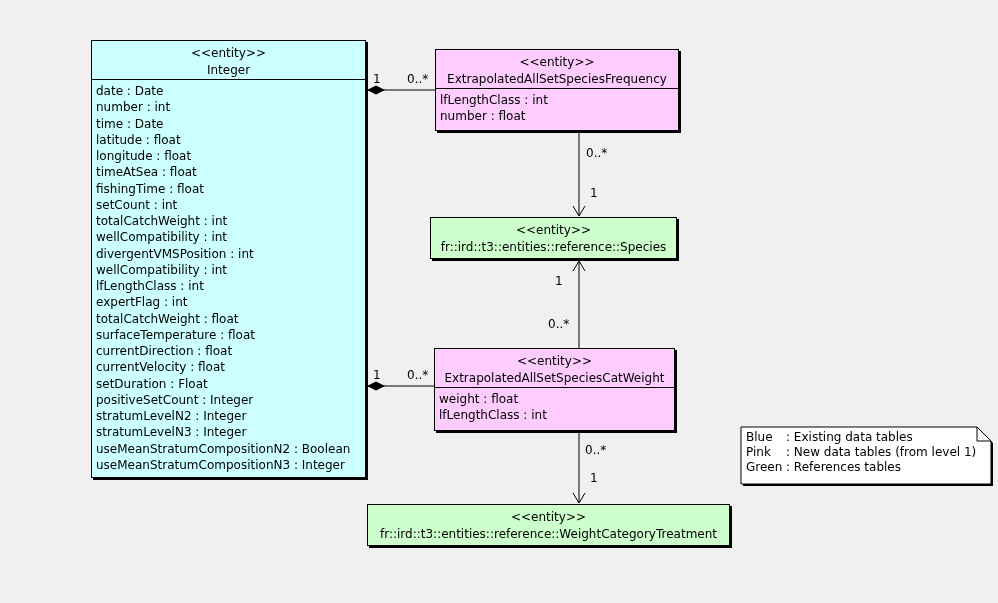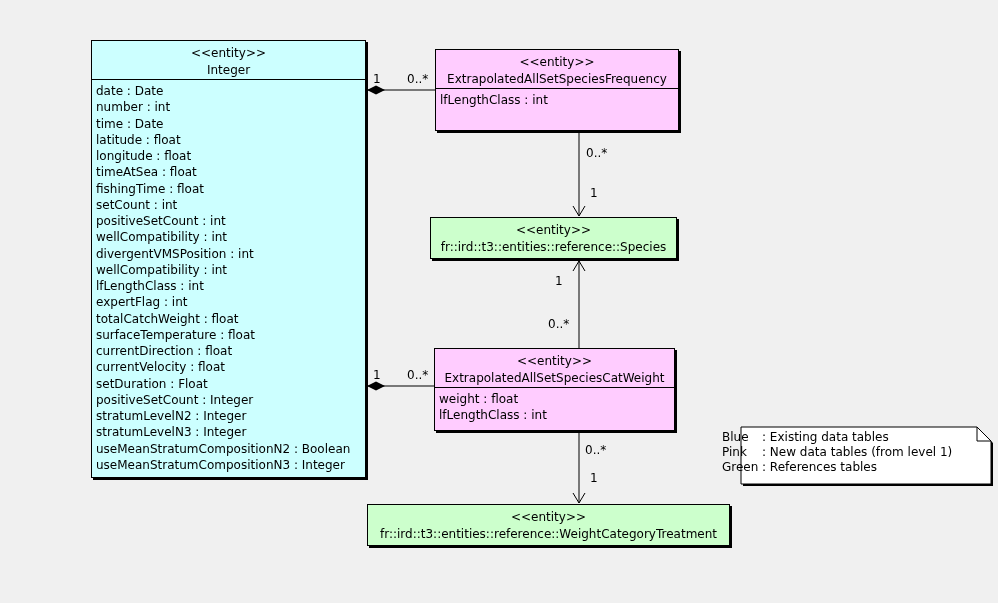--- a/index.html
+++ b/index.html
@@ -20,21 +20,21 @@
   .fill-new      { background:var(--c-new,#ffccff); }
   .fill-ref      { background:var(--c-reference,#ccffcc); }
 
   .box-header { text-align:center; padding-top:4px; line-height:17px; white-space:nowrap; overflow:hidden; }
   .attrs { border-top:1px solid #000; padding:3px 4px 0 4px; }
   .attr  { line-height:16.25px; white-space:nowrap; }
   .attrs-short .attr { line-height:16px; }
 
   .mult { position:absolute; line-height:14px; white-space:nowrap; }
 
-  .note-text { position:absolute; left:678px; top:430px; line-height:15px; }
+  .note-text { position:absolute; left:702px; top:430px; line-height:15px; }
   .note-line { display:flex; white-space:pre; }
   .note-label { width:40px; }
 </style>
 </head>
 <body>
 
 <div class="canvas">
 
   <svg class="overlay" width="998" height="603">
 
@@ -77,21 +77,21 @@
     </div>
     <div class="attrs">
       <div class="attr">date : Date</div>
       <div class="attr">number : int</div>
       <div class="attr">time : Date</div>
       <div class="attr">latitude : float</div>
       <div class="attr">longitude : float</div>
       <div class="attr">timeAtSea : float</div>
       <div class="attr">fishingTime : float</div>
       <div class="attr">setCount : int</div>
-      <div class="attr">positiveSetCount : int</div>
+      <div class="attr">totalCatchWeight : int</div>
       <div class="attr">wellCompatibility : int</div>
       <div class="attr">divergentVMSPosition : int</div>
       <div class="attr">wellCompatibility : int</div>
       <div class="attr">lfLengthClass : int</div>
       <div class="attr">expertFlag : int</div>
       <div class="attr">totalCatchWeight : float</div>
       <div class="attr">surfaceTemperature : float</div>
       <div class="attr">currentDirection : float</div>
       <div class="attr">currentVelocity : float</div>
       <div class="attr">setDuration : Float</div>
@@ -103,20 +103,21 @@
     </div>
   </div>
 
   <div class="entity fill-new" style="left:391px;top:49px;width:244px;height:82px;">
     <div class="box-header">
       <div>&lt;&lt;entity&gt;&gt;</div>
       <div>ExtrapolatedAllSetSpeciesFrequency</div>
     </div>
     <div class="attrs attrs-short">
       <div class="attr">lfLengthClass : int</div>
+      <div class="attr">number : float</div>
     </div>
   </div>
 
   <div class="entity fill-ref" style="left:386px;top:217px;width:247px;height:42px;">
     <div class="box-header">
       <div>&lt;&lt;entity&gt;&gt;</div>
       <div>fr::ird::t3::entities::reference::Species</div>
     </div>
   </div>
 

